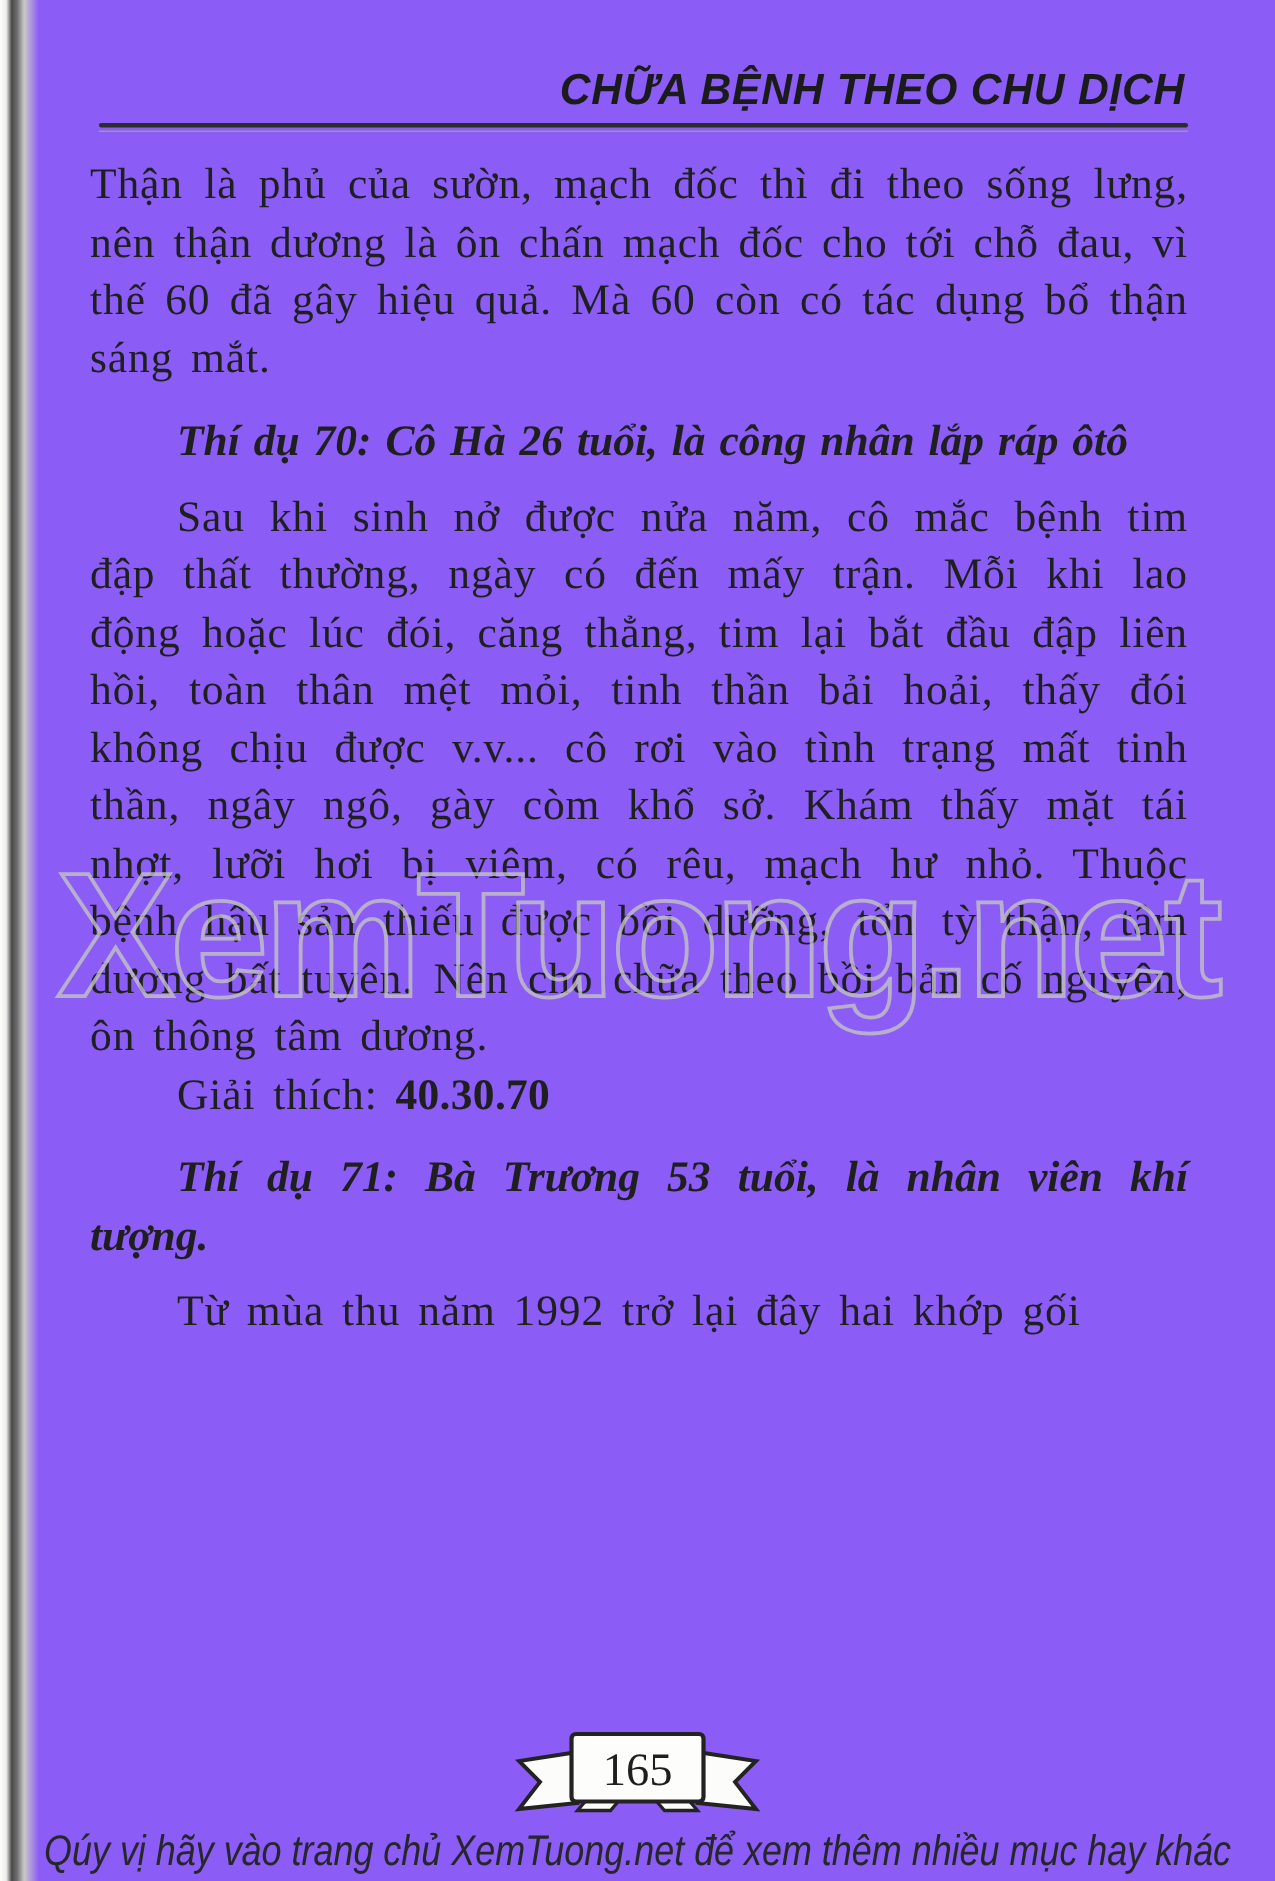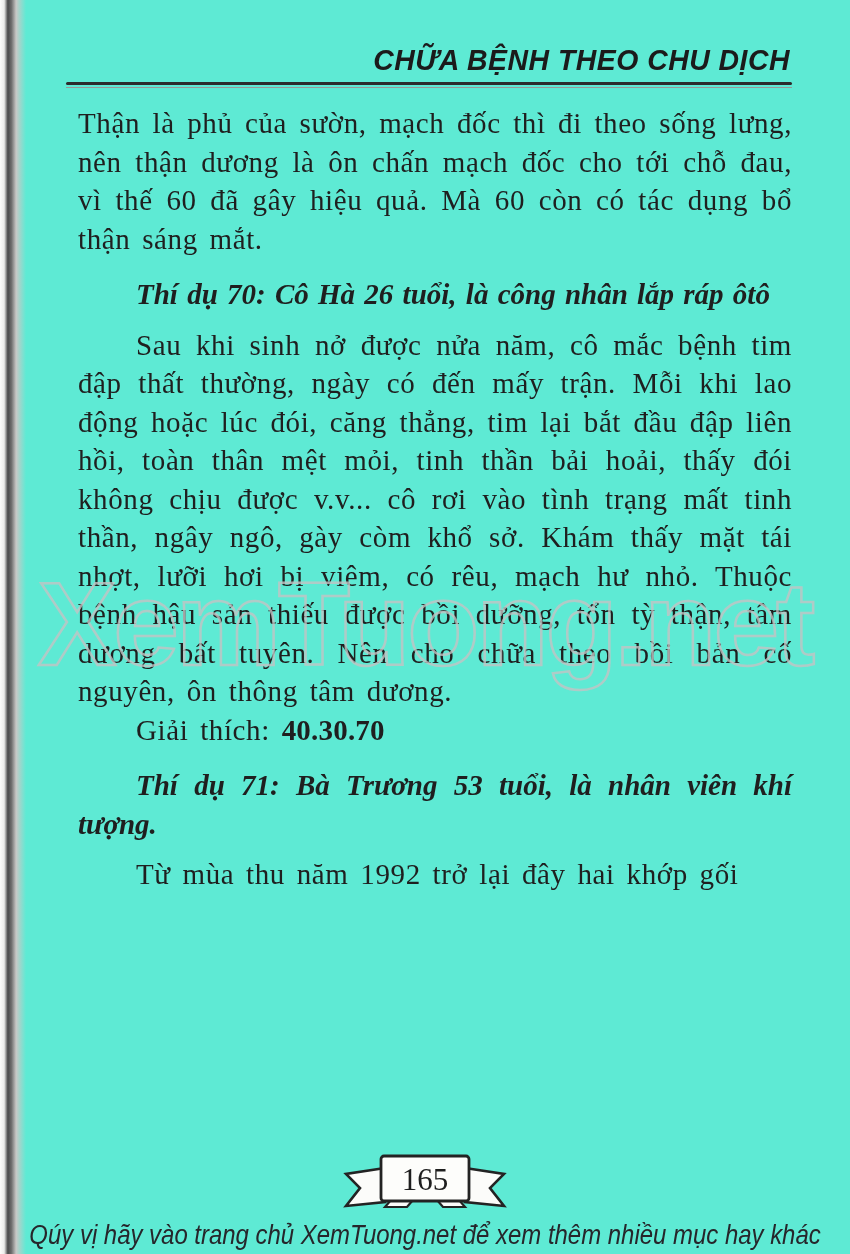--- a/index.html
+++ b/index.html
@@ -1,20 +1,20 @@
 <!DOCTYPE html>
 <html lang="vi"><head>
 <meta charset="utf-8">
 <style>
   html,body { margin:0; padding:0; background:#e9e9e9; }
   .page {
     position:relative;
     width:850px; height:1254px;
     margin:0 auto;
-    background:#5eead4;
+    background:#8b5cf6;
     overflow:hidden;
     font-family:"Liberation Serif", serif;
     color:#1f1f1f;
   }
   
   .edge-shadow {
     position:absolute; left:0; top:0; bottom:0; width:26px;
     background:linear-gradient(90deg,
       #fdfdfb 0%, #ededeb 16%, #4a4a4a 30%, #6e6e6e 44%,
       #c9c9c7 62%, rgba(252,252,250,0) 100%);
@@ -29,21 +29,21 @@
     font-style:italic; font-weight:bold;
     font-size:29px; letter-spacing:.5px;
     color:#1b1b1b;
     padding-right:2px;
     transform:scaleX(.98); transform-origin:right center;
   }
   .header-rule  { height:3px; background:#2c2c2c; margin-top:5px; border-radius:2px; }
   .header-rule2 { height:1px; background:#9a9a98; margin-top:2px; }
 
   .content {
-    position:absolute; top:104px; left:78px; right:58px;
+    position:absolute; top:104px; left:60px; right:58px;
     font-size:29px; line-height:38.5px;
     text-align:justify;
     letter-spacing:.6px; word-spacing:4px;
     z-index:2;
   }
   .content p { margin:0; }
   .body-par     { text-indent:58px; }
   .no-indent    { text-indent:0; }
   .example-head {
     font-weight:bold; font-style:italic;

